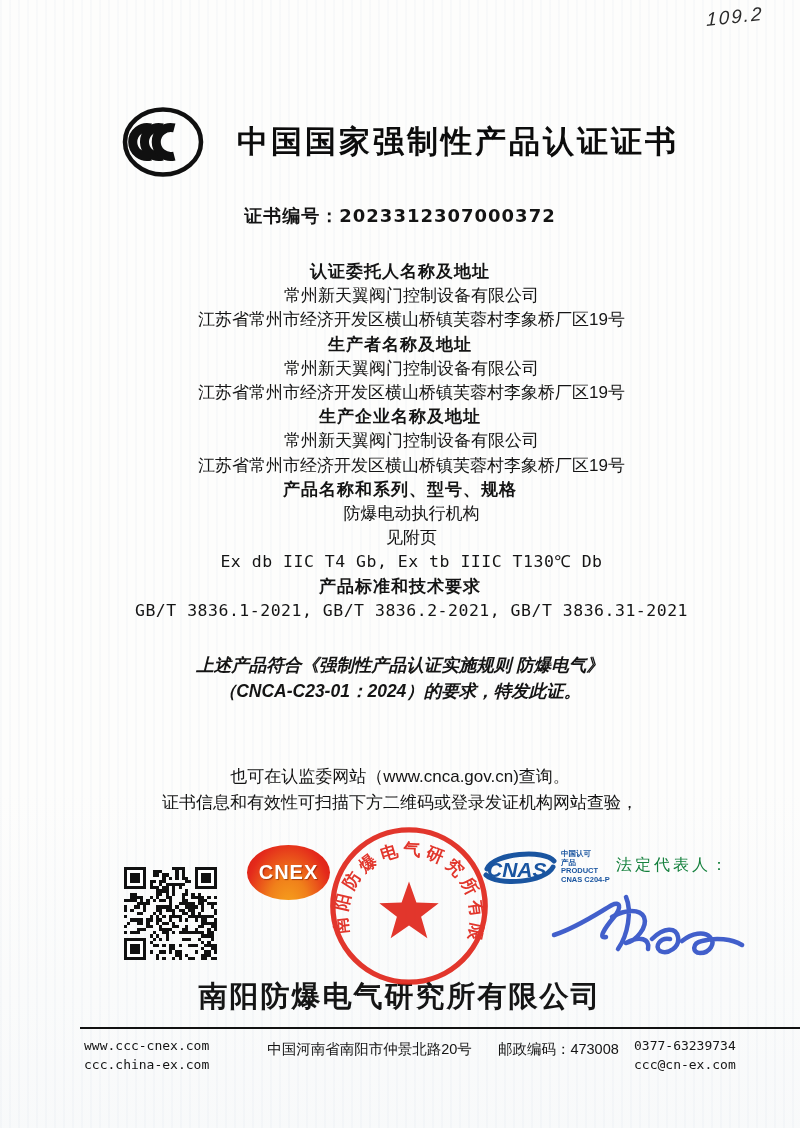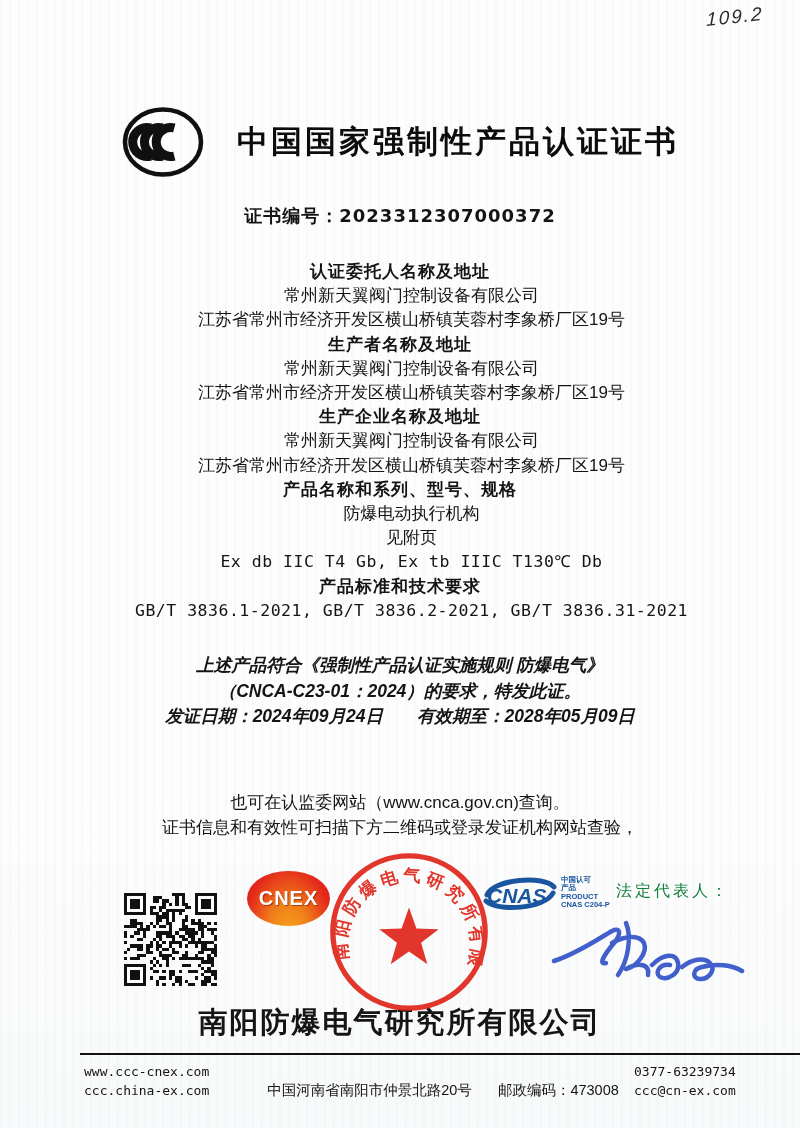--- a/index.html
+++ b/index.html
@@ -68,21 +68,21 @@
   .cnas-text{margin-left:4px;color:#1a55a0;font-size:7.5px;line-height:8.5px;font-weight:bold;}
   .legalrep{position:absolute;left:616px;top:28px;font-size:16px;letter-spacing:3px;color:#15803d;}
   .signature{position:absolute;left:548px;top:56px;width:200px;height:90px;}
 
   .issuer{
     text-align:center;margin-top:-20px;font-size:29px;font-weight:600;
     letter-spacing:2px;color:#151515;position:relative;z-index:1;
   }
   .rule{margin:10px 0 0 80px;border:none;border-top:2.5px solid #111;}
   .footer{
-    display:flex;align-items:flex-end;margin:7px 0 0 84px;width:700px;
+    display:flex;align-items:flex-start;margin:7px 0 0 84px;width:700px;
     font-size:13.5px;line-height:19px;
   }
   .footer .col-left{width:168px;font-family:"DejaVu Sans Mono","Liberation Mono",monospace;font-size:13px;}
   .footer .col-mid{flex:1;text-align:center;font-size:14.5px;padding-top:4px;white-space:nowrap;}
   .footer .col-mid .midgap{display:inline-block;width:26px;}
   .footer .col-right{width:150px;text-align:left;font-family:"DejaVu Sans Mono","Liberation Mono",monospace;font-size:13px;}
 </style>
 </head>
 <body>
 
@@ -120,23 +120,20 @@
     <div class="l">防爆电动执行机构</div>
     <div class="l">见附页</div>
     <div class="l mono">Ex db IIC T4 Gb, Ex tb IIIC T130℃ Db</div>
     <div class="h">产品标准和技术要求</div>
     <div class="l mono">GB/T 3836.1-2021, GB/T 3836.2-2021, GB/T 3836.31-2021</div>
   </div>
 
   <div class="statement">
     <div>上述产品符合《强制性产品认证实施规则 防爆电气》</div>
     <div>（CNCA-C23-01：2024）的要求，特发此证。</div>
-    <div class="dates">
-      <span>发证日期：</span><span>2024年09月24日</span><span class="gap"></span><span>有效期至：</span><span>2028年05月09日</span>
-    </div>
   </div>
 
   <div class="verify">
     <div>也可在认监委网站（www.cnca.gov.cn)查询。</div>
     <div>证书信息和有效性可扫描下方二维码或登录发证机构网站查验，</div>
   </div>
 
   <div class="marks">
 
     <svg id="qr" class="qr" viewBox="0 0 29 29" shape-rendering="crispEdges">

